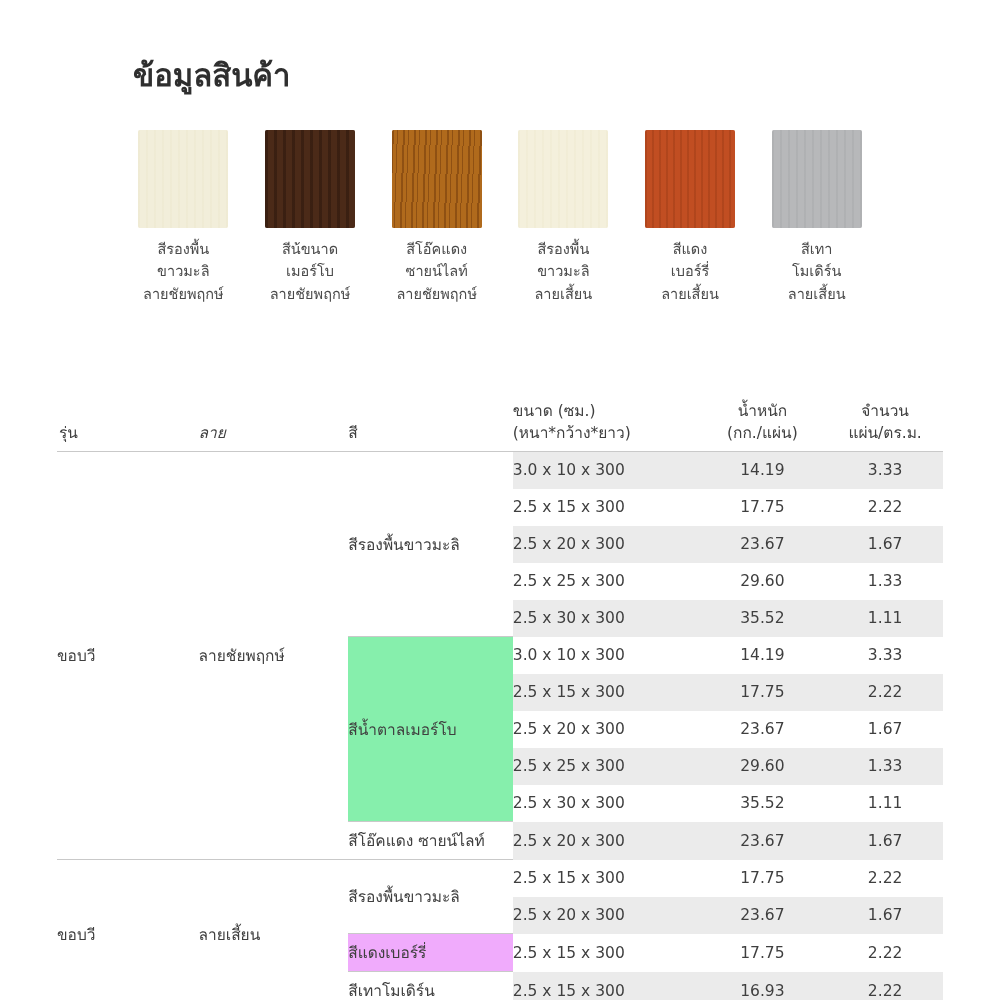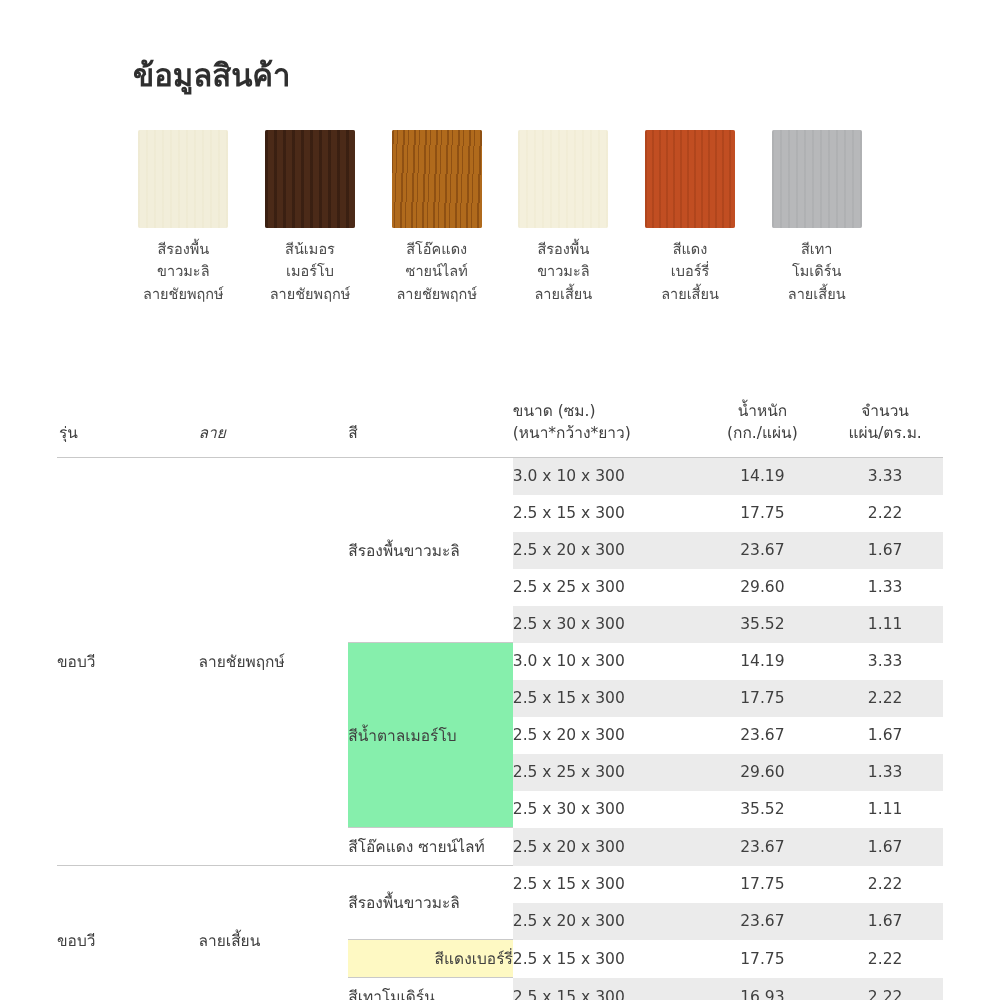--- a/index.html
+++ b/index.html
@@ -75,21 +75,21 @@
   }
   table.spec {
     border-collapse: collapse;
     width: 886px;
     font-size: 15.5px;
     color: #3f3f3f;
   }
   table.spec thead th {
     font-weight: normal;
     vertical-align: bottom;
-    padding: 0 0 12px 0;
+    padding: 0 0 6px 0;
     line-height: 1.45;
     white-space: pre-line;
   }
   table.spec thead th.c0 { text-align: left; width: 140px; padding-left: 2px; }
   table.spec thead th.c1 { text-align: left; width: 150px; font-style: italic; }
   table.spec thead th.c2 { text-align: left; width: 165px; }
   table.spec thead th.c3 { text-align: left; width: 185px; }
   table.spec thead th.c4 { text-align: center; width: 130px; }
   table.spec thead th.c5 { text-align: center; width: 116px; }
 
@@ -131,21 +131,21 @@
           <div class="grain" style="background: repeating-linear-gradient(90deg, rgb(236, 231, 205) 0px, rgb(236, 231, 205) 2px, rgb(242, 238, 218) 2px, rgb(242, 238, 218) 8px); opacity: 0.45;"></div>
         </div>
         <div class="swatch-label">สีรองพื้น
 ขาวมะลิ
 ลายชัยพฤกษ์</div>
       </div>
       <div class="swatch-cell">
         <div class="swatch-chip" style="background: rgb(75, 42, 24);">
           <div class="grain" style="background: repeating-linear-gradient(90deg, rgb(51, 27, 15) 0px, rgb(51, 27, 15) 3px, rgb(75, 42, 24) 3px, rgb(75, 42, 24) 9px); opacity: 0.7;"></div>
         </div>
-        <div class="swatch-label">สีน้เมอร
+        <div class="swatch-label">สีน้ขนาด
 เมอร์โบ
 ลายชัยพฤกษ์</div>
       </div>
       <div class="swatch-cell">
         <div class="swatch-chip" style="background: rgb(176, 106, 28);">
           <div class="grain" style="background: repeating-linear-gradient(92deg, rgb(141, 79, 18) 0px, rgb(141, 79, 18) 2px, rgb(176, 106, 28) 2px, rgb(176, 106, 28) 5px, rgb(141, 79, 18) 5px, rgb(141, 79, 18) 6px, rgb(176, 106, 28) 6px, rgb(176, 106, 28) 11px); opacity: 0.95;"></div>
         </div>
         <div class="swatch-label">สีโอ๊คแดง
 ซายน์ไลท์
 ลายชัยพฤกษ์</div>
@@ -259,21 +259,21 @@
             <td class="size">2.5 x 15 x 300</td>
             <td class="weight">17.75</td>
             <td class="qty">2.22</td>
           </tr>
           <tr class="row-shade">
             <td class="size">2.5 x 20 x 300</td>
             <td class="weight">23.67</td>
             <td class="qty">1.67</td>
           </tr>
           <tr class="row-plain">
-            <td class="color cell-pad-color" rowspan="1" style="background: #fef9c3; border-top: 1px solid rgb(201, 201, 201); text-align: right;">สีแดงเบอร์รี่</td>
+            <td class="color cell-pad-color" rowspan="1" style="background: #f0abfc; border-top: 1px solid rgb(201, 201, 201);">สีแดงเบอร์รี่</td>
             <td class="size">2.5 x 15 x 300</td>
             <td class="weight">17.75</td>
             <td class="qty">2.22</td>
           </tr>
           <tr class="row-shade">
             <td class="color cell-pad-color" rowspan="1" style="background: rgb(255, 255, 255); border-top: 1px solid rgb(201, 201, 201); border-bottom: 1px solid rgb(201, 201, 201);">สีเทาโมเดิร์น</td>
             <td class="size" style="border-bottom: 1px solid rgb(201, 201, 201);">2.5 x 15 x 300</td>
             <td class="weight" style="border-bottom: 1px solid rgb(201, 201, 201);">16.93</td>
             <td class="qty" style="border-bottom: 1px solid rgb(201, 201, 201);">2.22</td>
           </tr>

